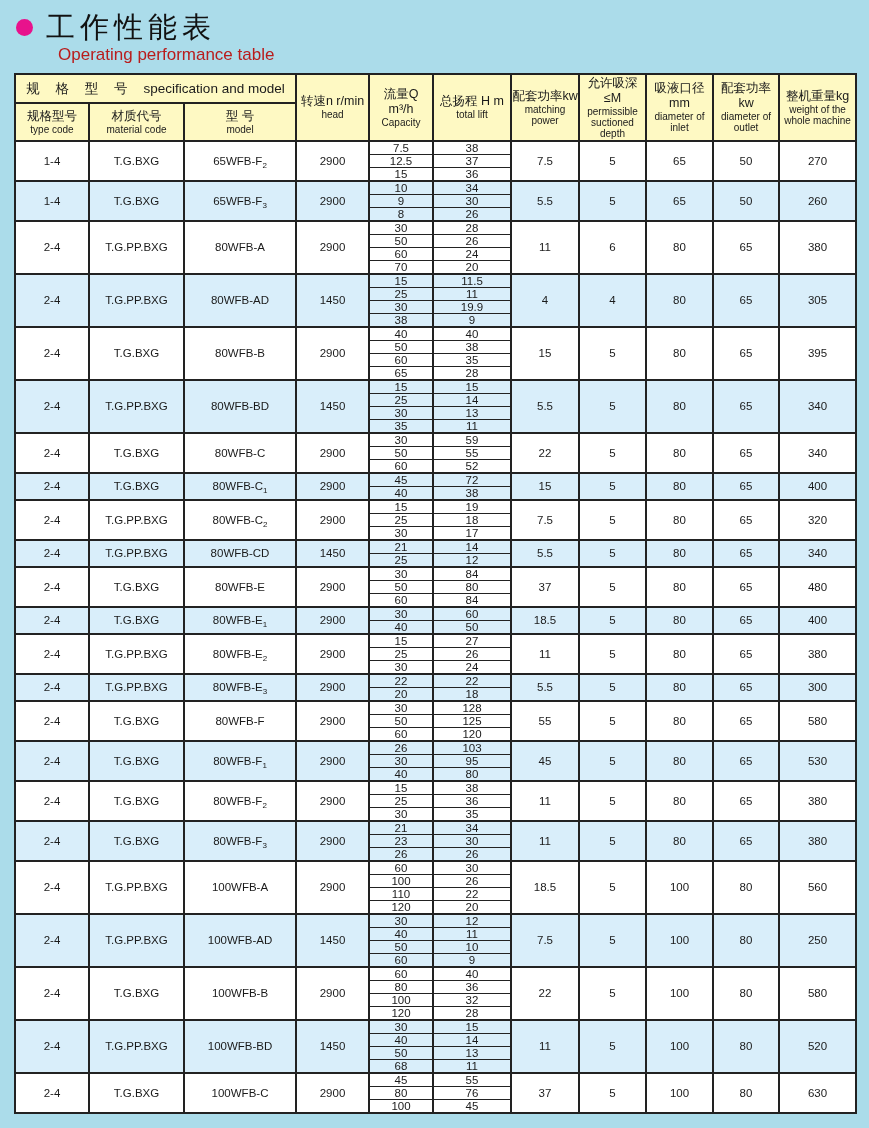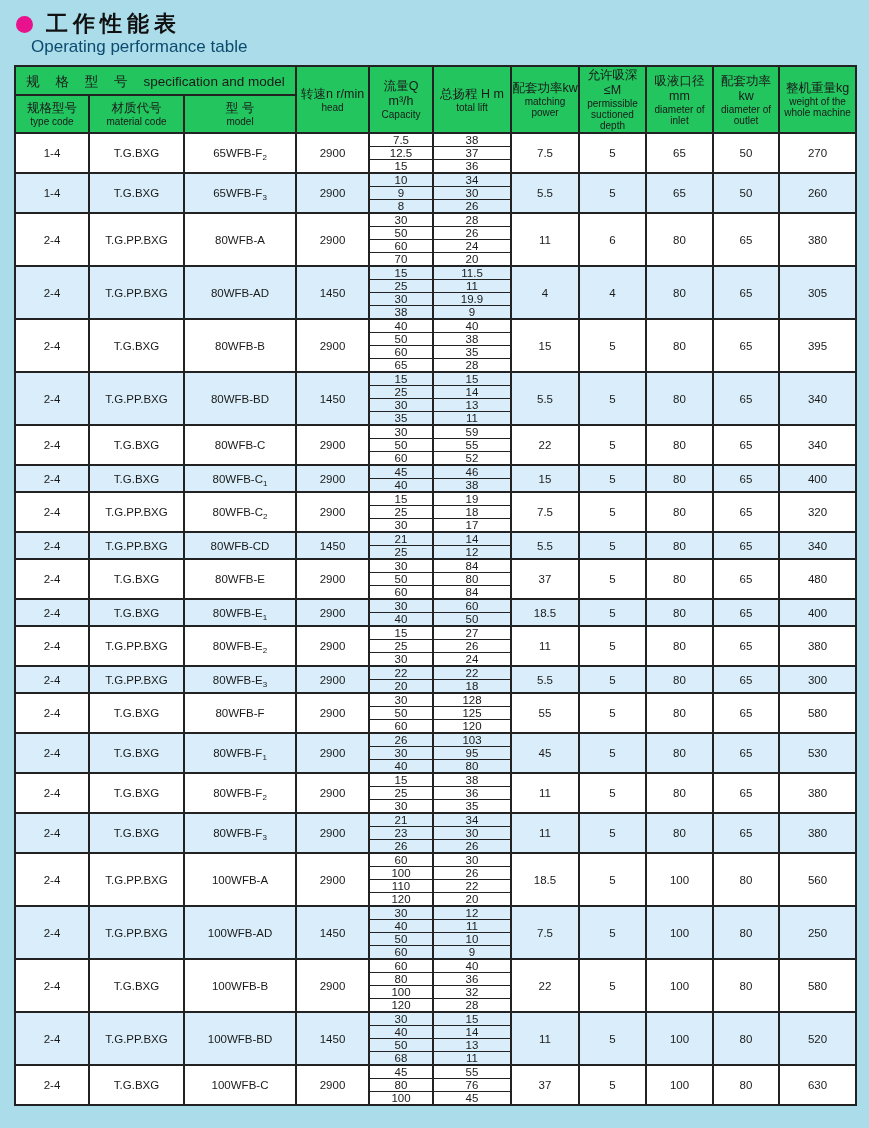--- a/index.html
+++ b/index.html
@@ -9,33 +9,33 @@
     color:#1a1a1a;
   }
   .page {
     width:869px; height:1128px;
     box-sizing:border-box;
     padding:6px 14px 0 14px;
     overflow:hidden;
   }
   .title-row { display:flex; align-items:center; gap:13px; margin:6px 0 0 2px; }
   .dot { width:17px; height:17px; border-radius:50%; background:#e8128c; flex:0 0 auto; }
-  .main-title { font-size:22px; font-weight:bold; letter-spacing:5px; color:#111; line-height:1.1; }
-  .subtitle { font-size:17px; color:#0c4a6e; margin:1px 0 8px 17px; }
+  .main-title { font-size:29px; font-weight:normal; letter-spacing:5px; color:#111; line-height:1.1; }
+  .subtitle { font-size:17px; color:#b91c1c; margin:1px 0 8px 44px; }
 
   table.perf {
     border-collapse:collapse;
     table-layout:fixed;
     width:841px;
     background:#fff;
   }
   table.perf, table.perf td, table.perf th { border:1px solid #222; }
   table.perf { border-width:2px; }
   table.perf th {
-    background:#22c55e;
+    background:#fef9c3;
     font-weight:normal;
     padding:1px 0;
     text-align:center;
     vertical-align:middle;
     border-width:2px;
   }
   .zh { display:block; font-size:12.5px; line-height:15px; }
   .en { display:block; font-size:10px; line-height:11px; }
   .group-head .zh { display:inline; letter-spacing:6px; margin-right:10px; font-size:13.5px; }
   .group-head .en { display:inline; letter-spacing:0; font-size:13.5px; }
@@ -301,21 +301,21 @@
         <tr class="plain">
           <td class="subcell cap">60</td>
           <td class="subcell lift">52</td>
         </tr>
         <tr class="shaded group-start">
           <td rowspan="2">2-4</td>
           <td rowspan="2">T.G.BXG</td>
           <td rowspan="2">80WFB-C<sub>1</sub></td>
           <td rowspan="2">2900</td>
           <td class="subcell cap">45</td>
-          <td class="subcell lift">46</td>
+          <td class="subcell lift">72</td>
           <td rowspan="2">15</td>
           <td rowspan="2">5</td>
           <td rowspan="2">80</td>
           <td rowspan="2">65</td>
           <td rowspan="2">400</td>
         </tr>
         <tr class="shaded">
           <td class="subcell cap">40</td>
           <td class="subcell lift">38</td>
         </tr>

